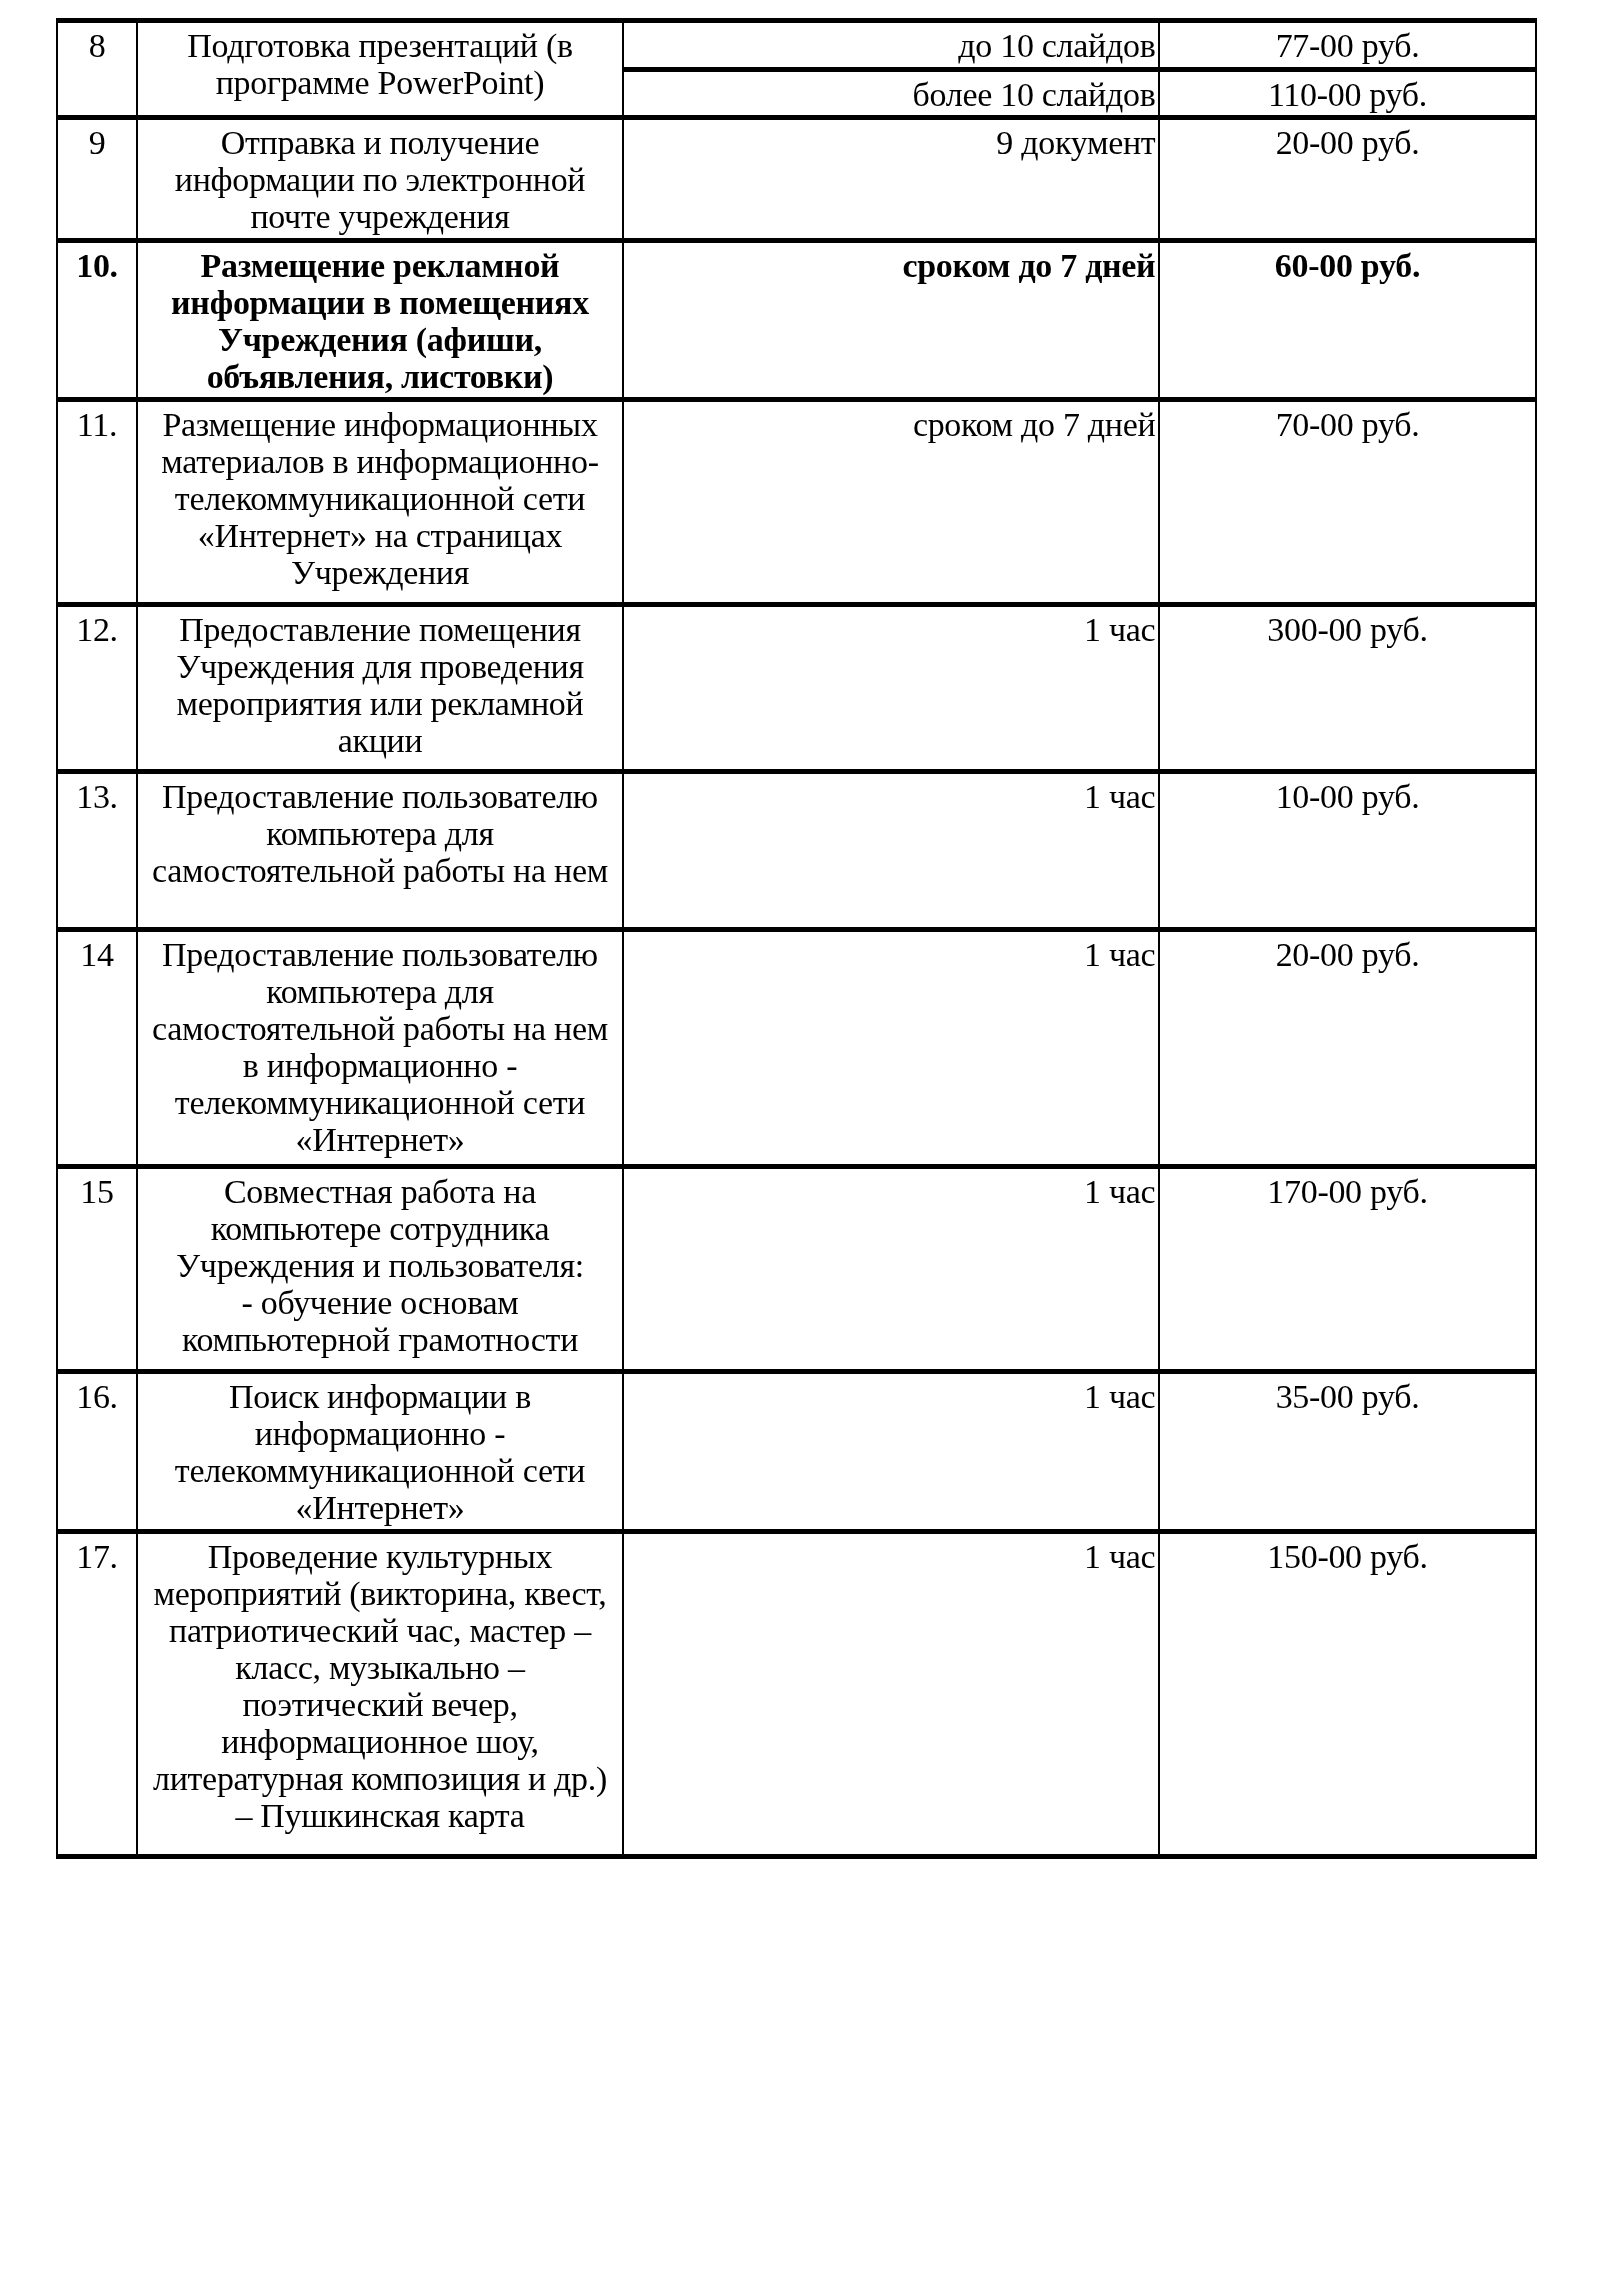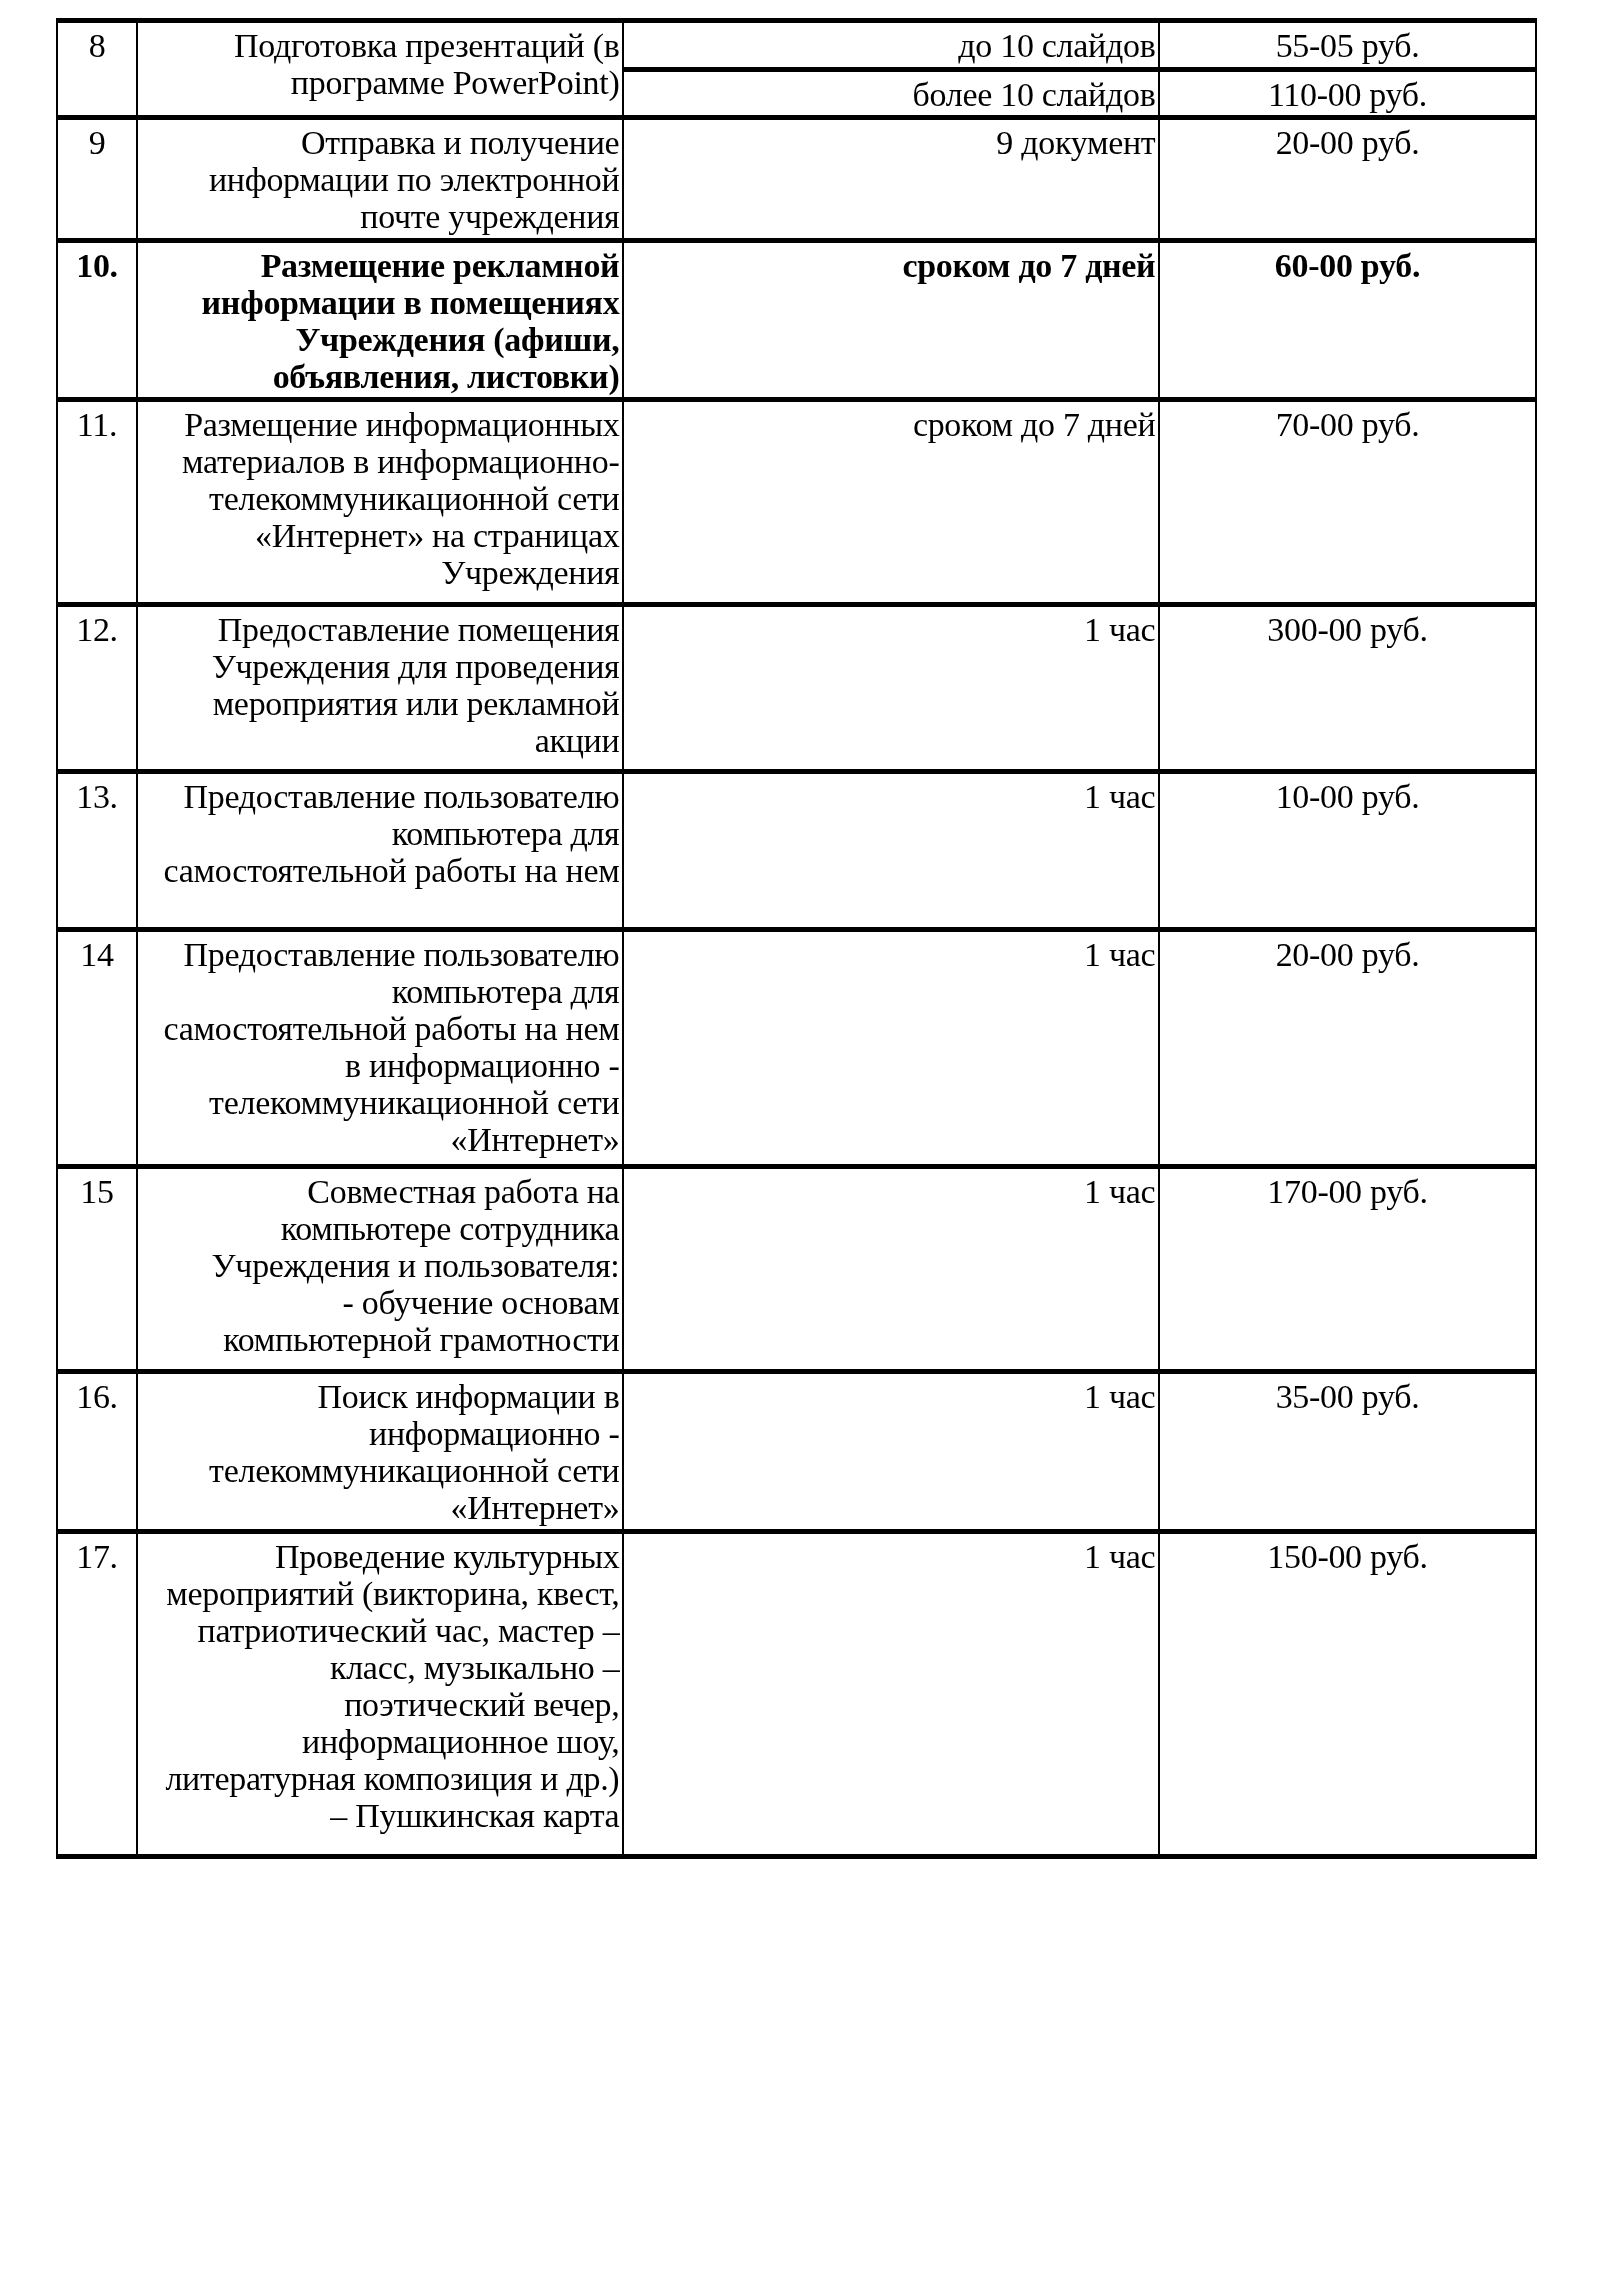--- a/index.html
+++ b/index.html
@@ -32,21 +32,21 @@
     letter-spacing: -0.3px;
     white-space: pre;
     padding: 3.9px 2.6px 2.6px 2.6px;
   }
   col.c-num   { width: 80px; }
   col.c-svc   { width: 486px; }
   col.c-unit  { width: 536px; }
   col.c-price { width: 377px; }
 
   td.num   { text-align: center; }
-  td.svc   { text-align: right; padding-left: 10.5px; padding-right: 3.9px; }
+  td.svc   { text-align: center; padding-left: 10.5px; padding-right: 3.9px; }
   td.unit  { text-align: right; }
   td.price { text-align: center; }
   td.price-offset { padding-top: 50px; }
 
   
   tr.r8a  { height: 42px; }
   tr.r8b  { height: 43px; }
   tr.r9   { height: 116px; }
   tr.r10  { height: 147px; font-weight: bold; }
   tr.r11  { height: 205px; }
@@ -68,21 +68,21 @@
       <col class="c-unit">
       <col class="c-price">
     </colgroup>
 
     <tbody>
         <tr class="r8a">
       <td class="num" rowspan="2">8</td>
       <td class="svc" rowspan="2">Подготовка презентаций (в
 программе PowerPoint)</td>
       <td class="unit">до 10 слайдов</td>
-      <td class="price">55-05 руб.</td>
+      <td class="price">77-00 руб.</td>
     </tr>
     <tr class="r8b">
       <td class="unit">более 10 слайдов</td>
       <td class="price">110-00 руб.</td>
     </tr>
 
     <tr class="r9">
       <td class="num">9</td>
       <td class="svc">Отправка и получение
 информации по электронной

